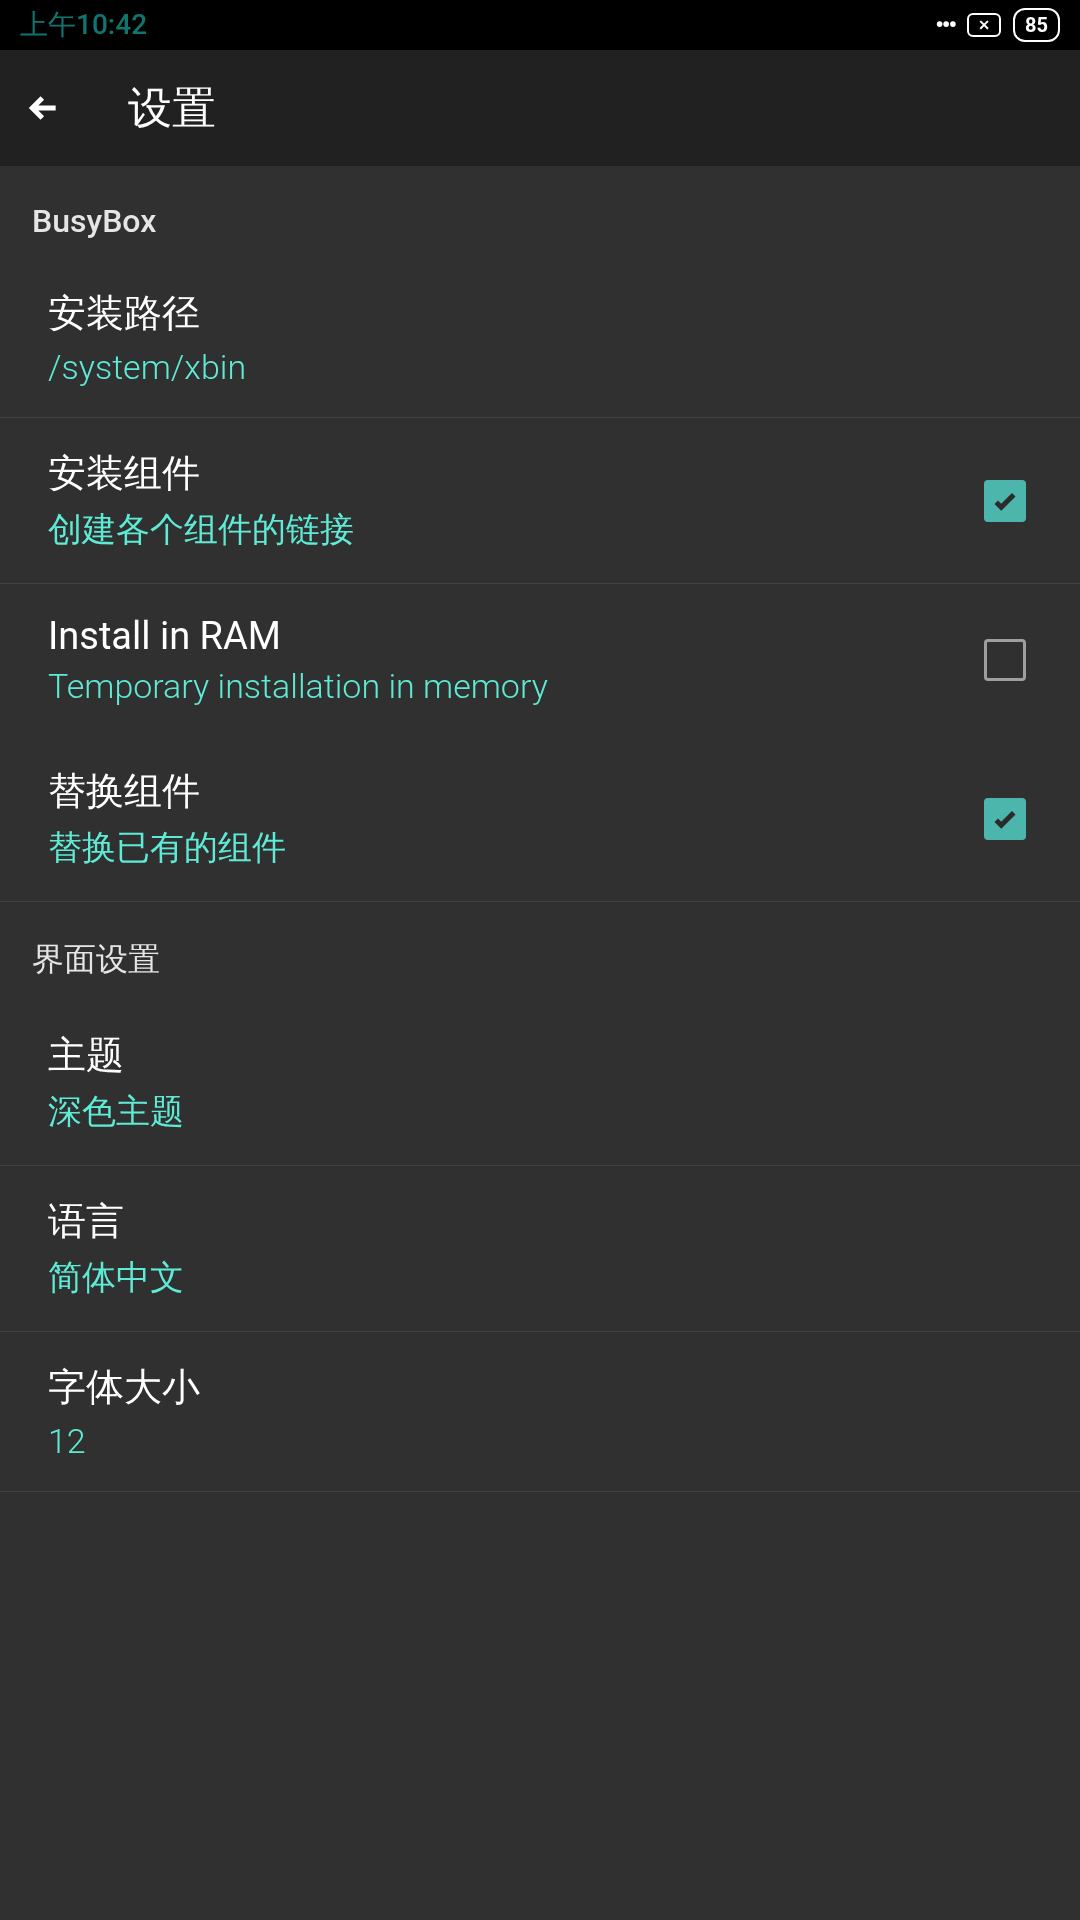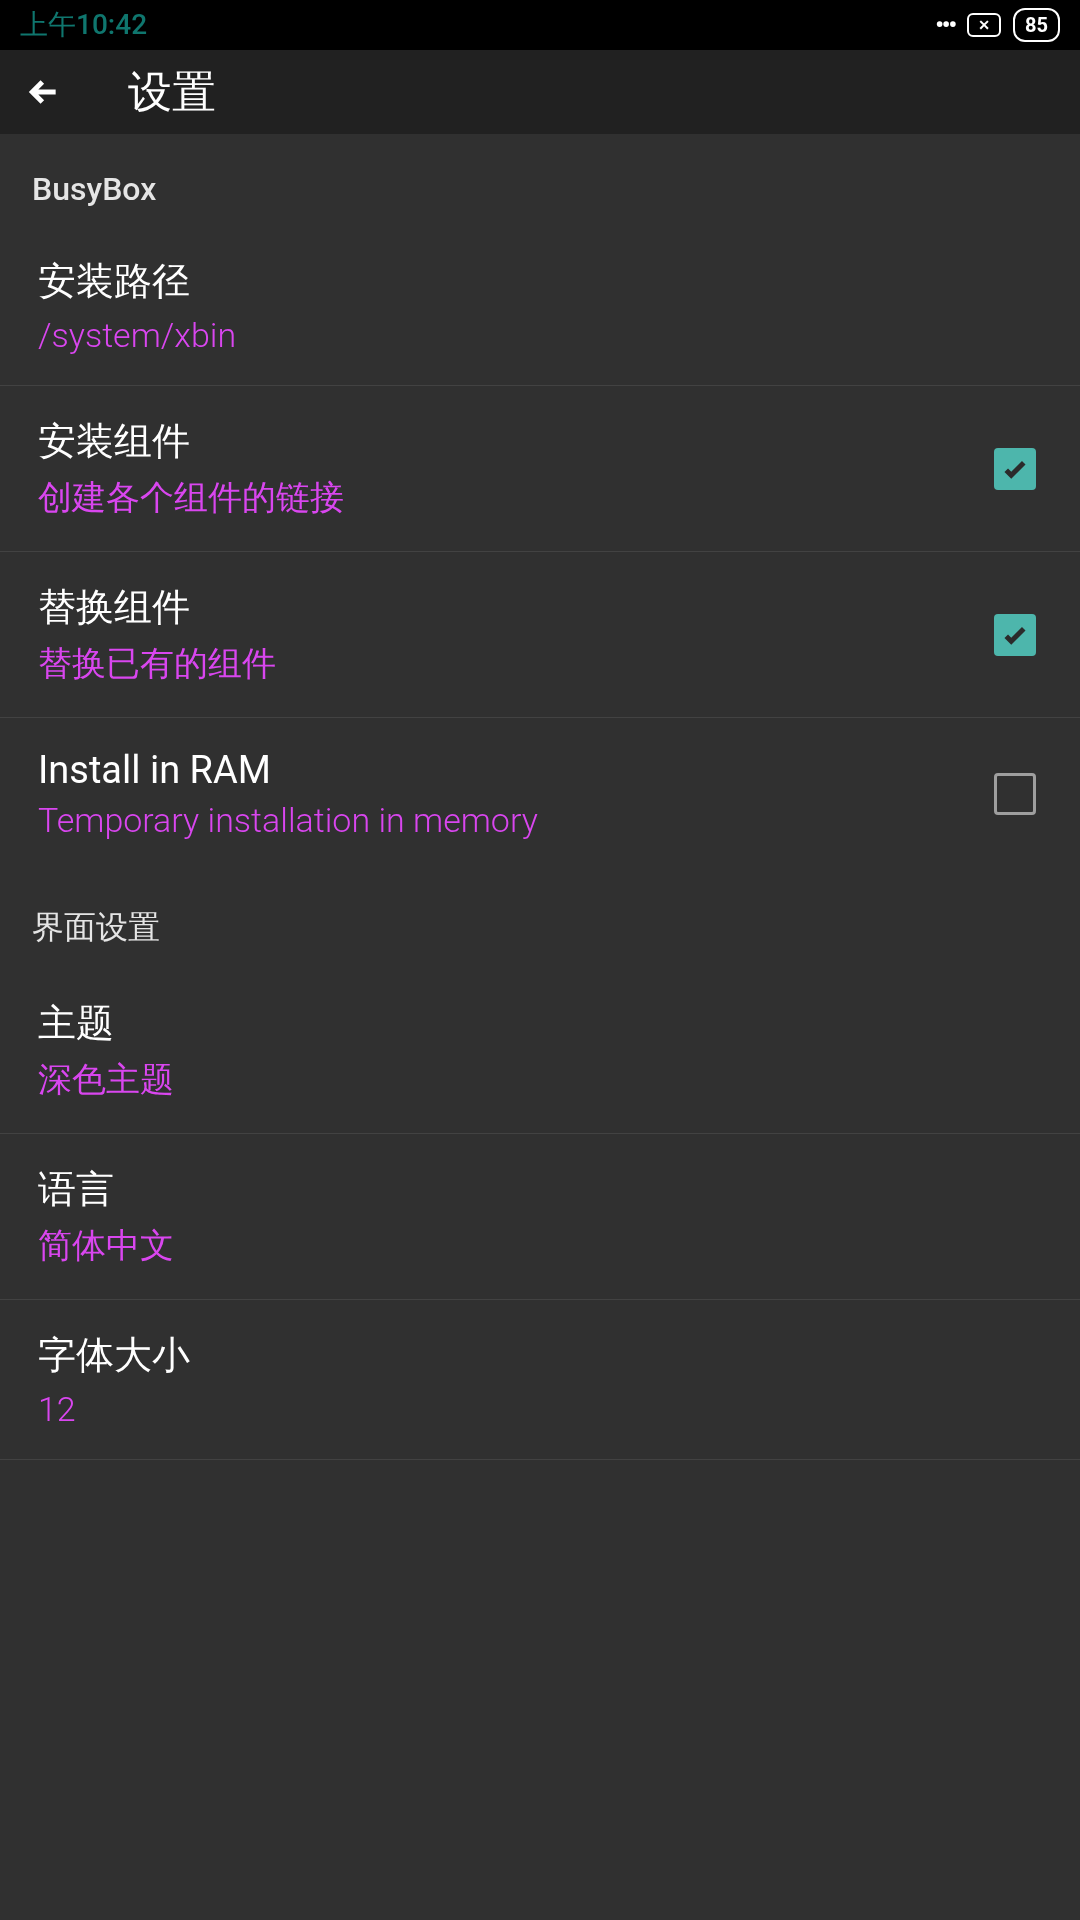--- a/index.html
+++ b/index.html
@@ -53,21 +53,21 @@
       border: 2px solid #ffffff;
       border-radius: 12px;
       padding: 0 10px;
       height: 34px;
       display: flex;
       align-items: center;
       font-size: 20px;
       font-weight: bold;
     }
     .app-bar {
-      height: 84px;
+      height: 116px;
       background: #212121;
       display: flex;
       align-items: center;
       padding: 0 20px;
       gap: 60px;
     }
     .back-arrow {
       width: 48px;
       height: 48px;
       display: flex;
@@ -89,41 +89,41 @@
     .content {
       background: #303030;
     }
     .section-header {
       padding: 36px 32px 18px 32px;
       font-size: 32px;
       font-weight: 500;
       color: #e5e5e5;
     }
     .list-item {
-      padding: 30px 38px;
+      padding: 30px 48px;
       display: flex;
       align-items: center;
       justify-content: space-between;
       border-bottom: 1px solid #424242;
     }
     .list-item.no-border {
       border-bottom: none;
     }
     .item-text {
       flex: 1;
     }
     .item-title {
       font-size: 38px;
       font-weight: 400;
       color: #ffffff;
       margin-bottom: 8px;
     }
     .item-subtitle {
       font-size: 34px;
-      color: #d946ef;
+      color: #5eead4;
       font-weight: 300;
     }
     .checkbox {
       width: 42px;
       height: 42px;
       border-radius: 4px;
       display: flex;
       align-items: center;
       justify-content: center;
       margin-right: 6px;
@@ -180,40 +180,40 @@
       <div class="item-title">安装组件</div>
       <div class="item-subtitle">创建各个组件的链接</div>
     </div>
     <div class="checkbox checked">
       <svg viewBox="0 0 24 24">
           <path d="M5 13L9 17L19 7"></path>
         </svg>
     </div>
   </div>
 
+  <div class="list-item no-border">
+    <div class="item-text">
+      <div class="item-title">Install in RAM</div>
+      <div class="item-subtitle">Temporary installation in memory</div>
+    </div>
+    <div class="checkbox unchecked"></div>
+  </div>
+
   <div class="list-item">
     <div class="item-text">
       <div class="item-title">替换组件</div>
       <div class="item-subtitle">替换已有的组件</div>
     </div>
     <div class="checkbox checked">
       <svg viewBox="0 0 24 24">
           <path d="M5 13L9 17L19 7"></path>
         </svg>
     </div>
   </div>
 
-  <div class="list-item no-border">
-    <div class="item-text">
-      <div class="item-title">Install in RAM</div>
-      <div class="item-subtitle">Temporary installation in memory</div>
-    </div>
-    <div class="checkbox unchecked"></div>
-  </div>
-
   <div class="section-header">界面设置</div>
 
   <div class="list-item">
     <div class="item-text">
       <div class="item-title">主题</div>
       <div class="item-subtitle">深色主题</div>
     </div>
   </div>
 
   <div class="list-item">

